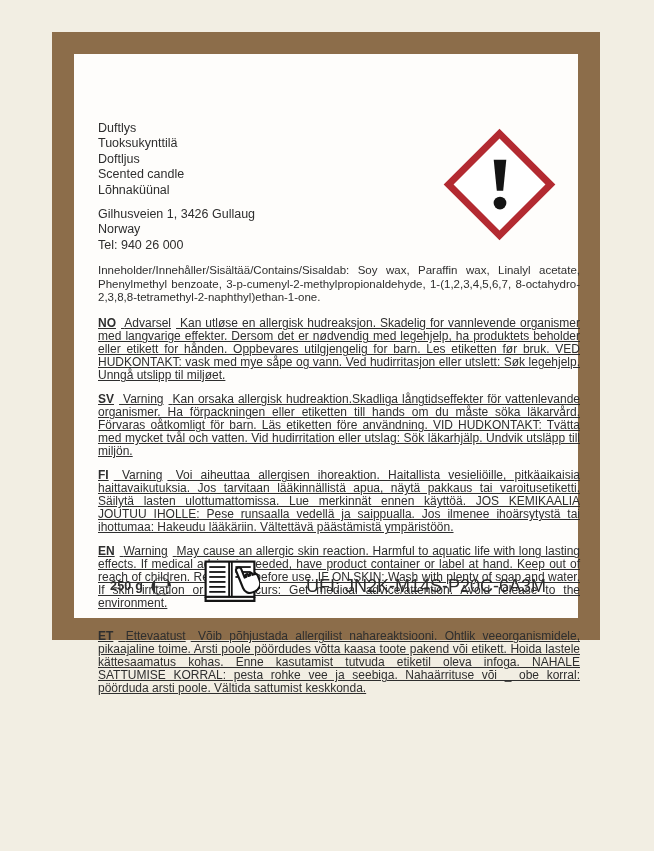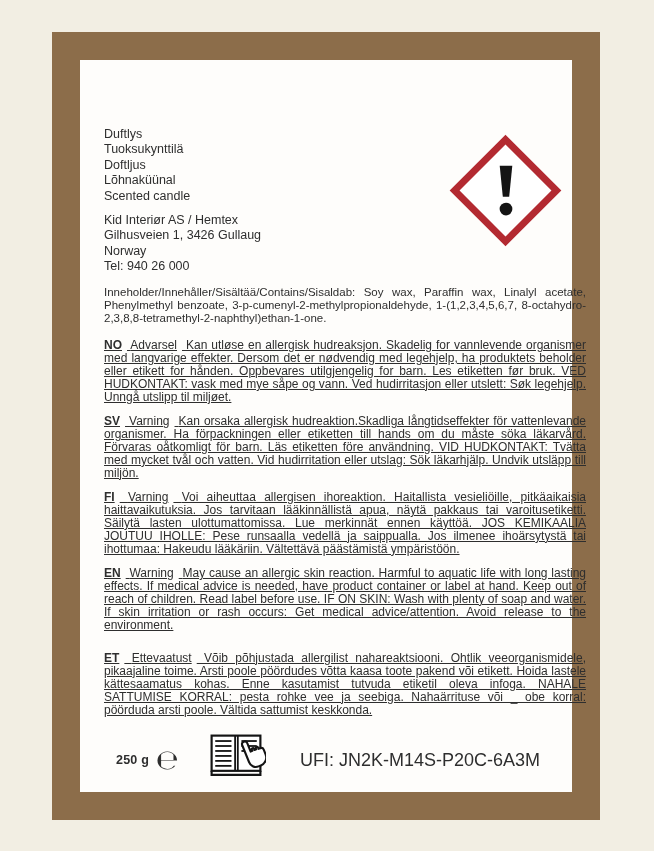--- a/index.html
+++ b/index.html
@@ -10,22 +10,22 @@
     --ghs_red:#b32a31;
     --symbol:#141414;
   }
   html,body{margin:0;padding:0;}
   .stage{
     position:relative;width:654px;height:851px;overflow:hidden;
     background:var(--background);
     font-family:"Liberation Sans",sans-serif;color:var(--text);
   }
   .frame{
-    position:absolute;left:52px;top:32px;width:548px;height:788px;
-    background:var(--frame);padding:28px;box-sizing:border-box;
+    position:absolute;left:52px;top:32px;width:548px;height:608px;
+    background:var(--frame);padding:22px;box-sizing:border-box;
   }
   .paper{position:relative;width:100%;height:100%;background:var(--label);}
   .content{position:absolute;left:24px;top:67px;width:482px;}
   .topline{font-size:12.5px;line-height:15.4px;}
   .company-block{margin-top:9px;}
   .ing{margin:11px 0 4px;font-size:11.5px;line-height:13.4px;text-align:justify;}
   .hazard{margin:11px 0 0;font-size:12px;line-height:13px;text-align:justify;text-decoration:underline;}
   .hazard-no{margin-top:13px;}
   .hazard-et{margin-top:20px;}
   .lang{font-weight:bold;margin-right:5px;}
@@ -70,26 +70,25 @@
           </div>
         </div>
       </div>
 
       <div class="content">
 
         <div>
           <div class="topline">Duftlys</div>
           <div class="topline">Tuoksukynttilä</div>
           <div class="topline">Doftljus</div>
+          <div class="topline">Scented candle</div>
           <div class="topline">Lõhnaküünal</div>
-          <div class="topline">Scented candle</div>
         </div>
 
         <div class="company-block">
-          <div class="topline">Kid Interiør AS / Hemtex</div>
           <div class="topline">Gilhusveien 1, 3426 Gullaug</div>
           <div class="topline">Norway</div>
           <div class="topline">Tel: 940 26 000</div>
         </div>
 
         <p class="ing">Inneholder/Innehåller/Sisältää/Contains/Sisaldab: Soy wax, Paraffin wax, Linalyl acetate, Phenylmethyl benzoate, 3-p-cumenyl-2-methylpropionaldehyde, 1-(1,2,3,4,5,6,7, 8-octahydro-2,3,8,8-tetramethyl-2-naphthyl)ethan-1-one.</p>
 
         <p class="hazard hazard-no">
           <b class="lang">NO</b>
           <span class="signal">Advarsel</span>

